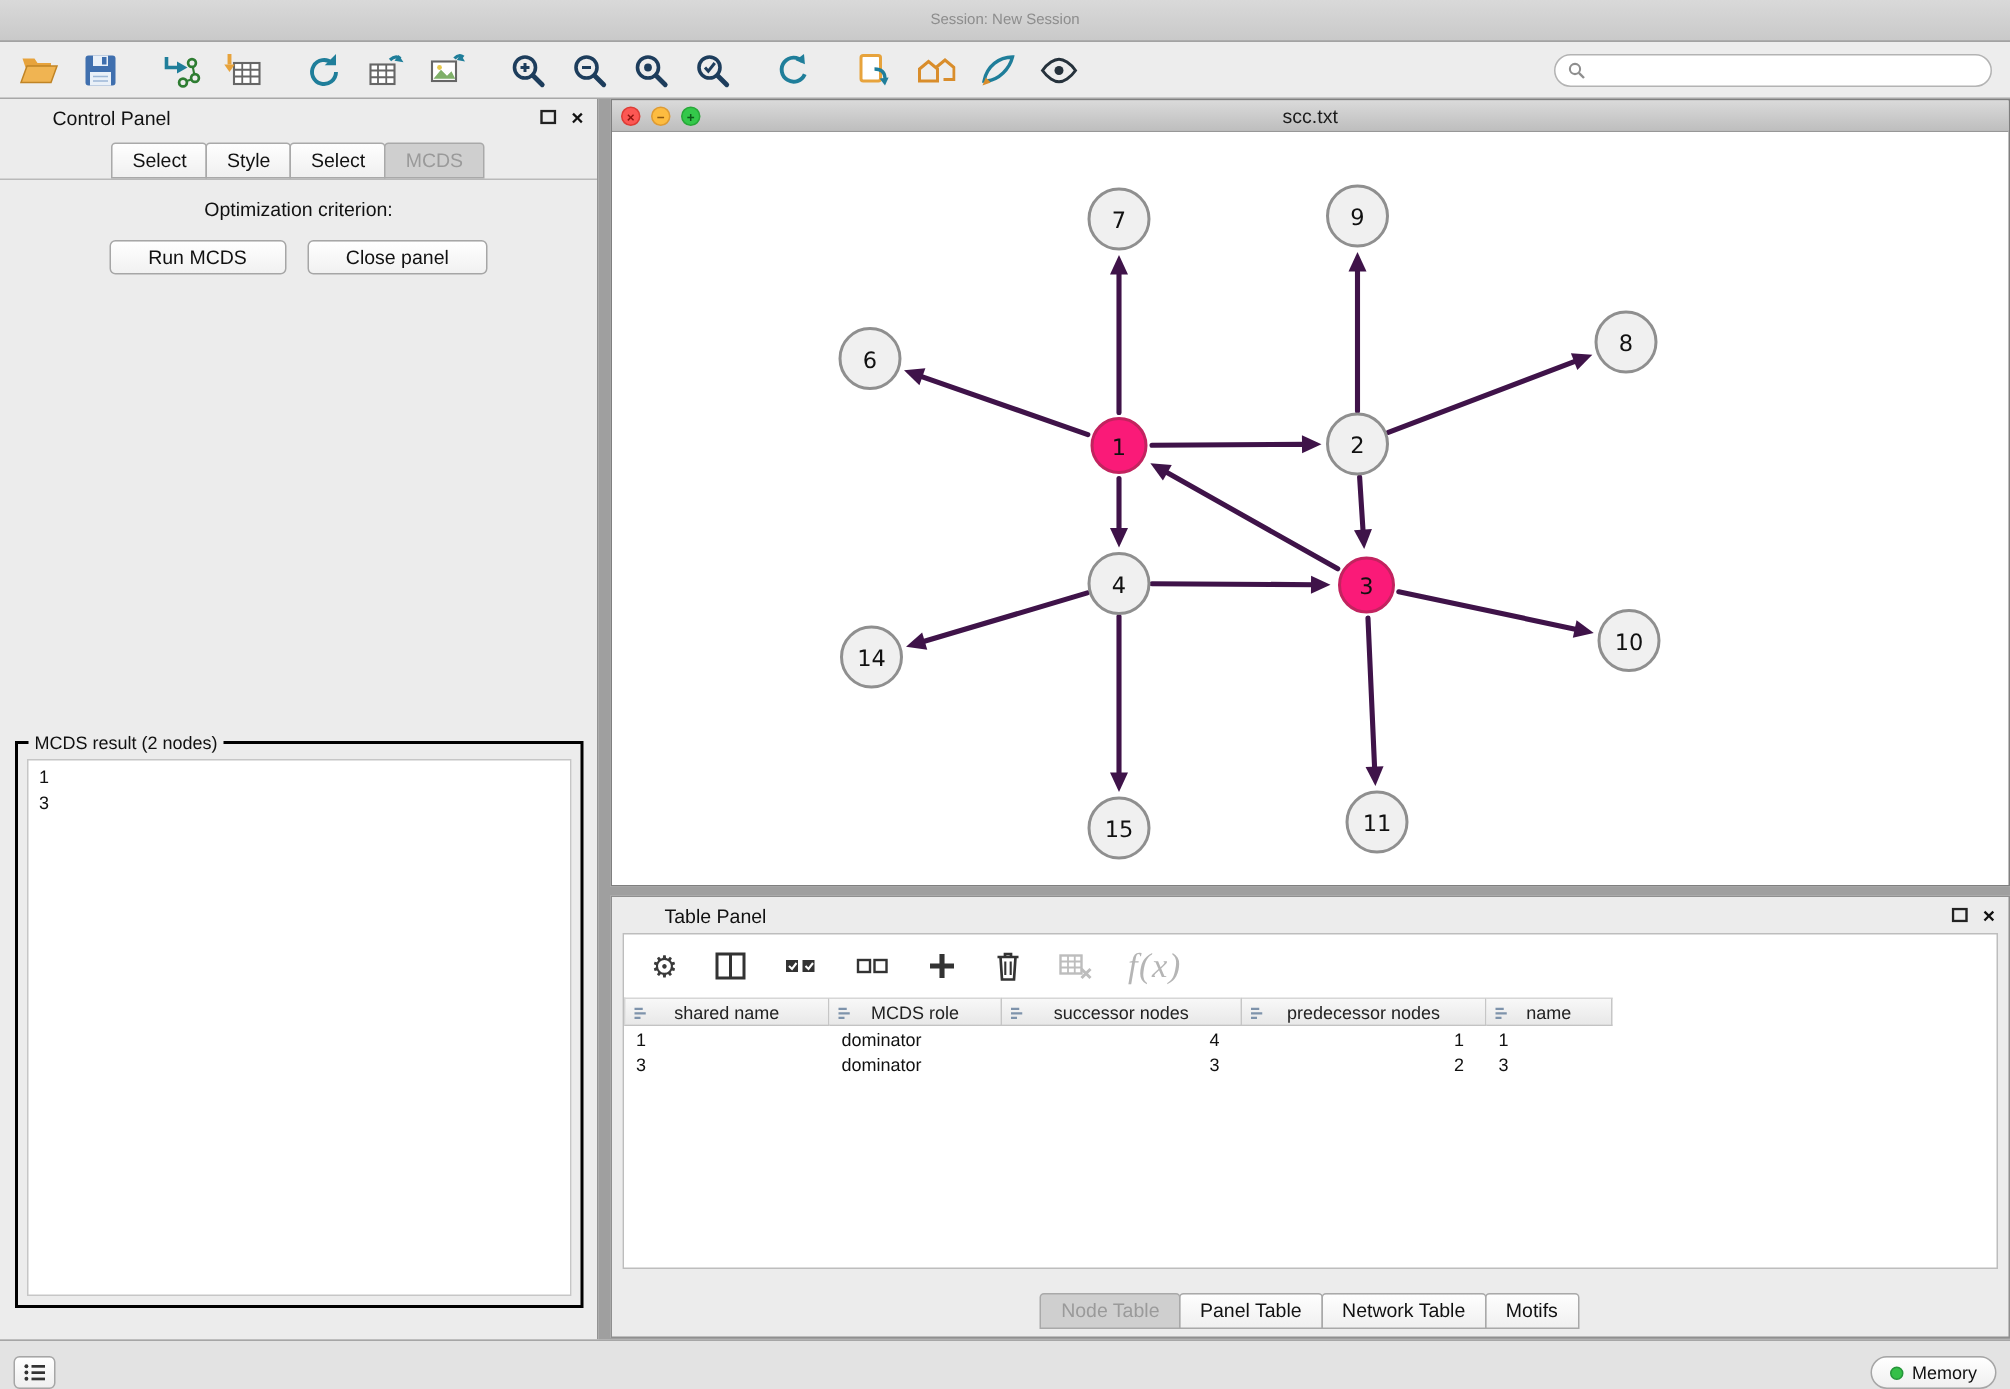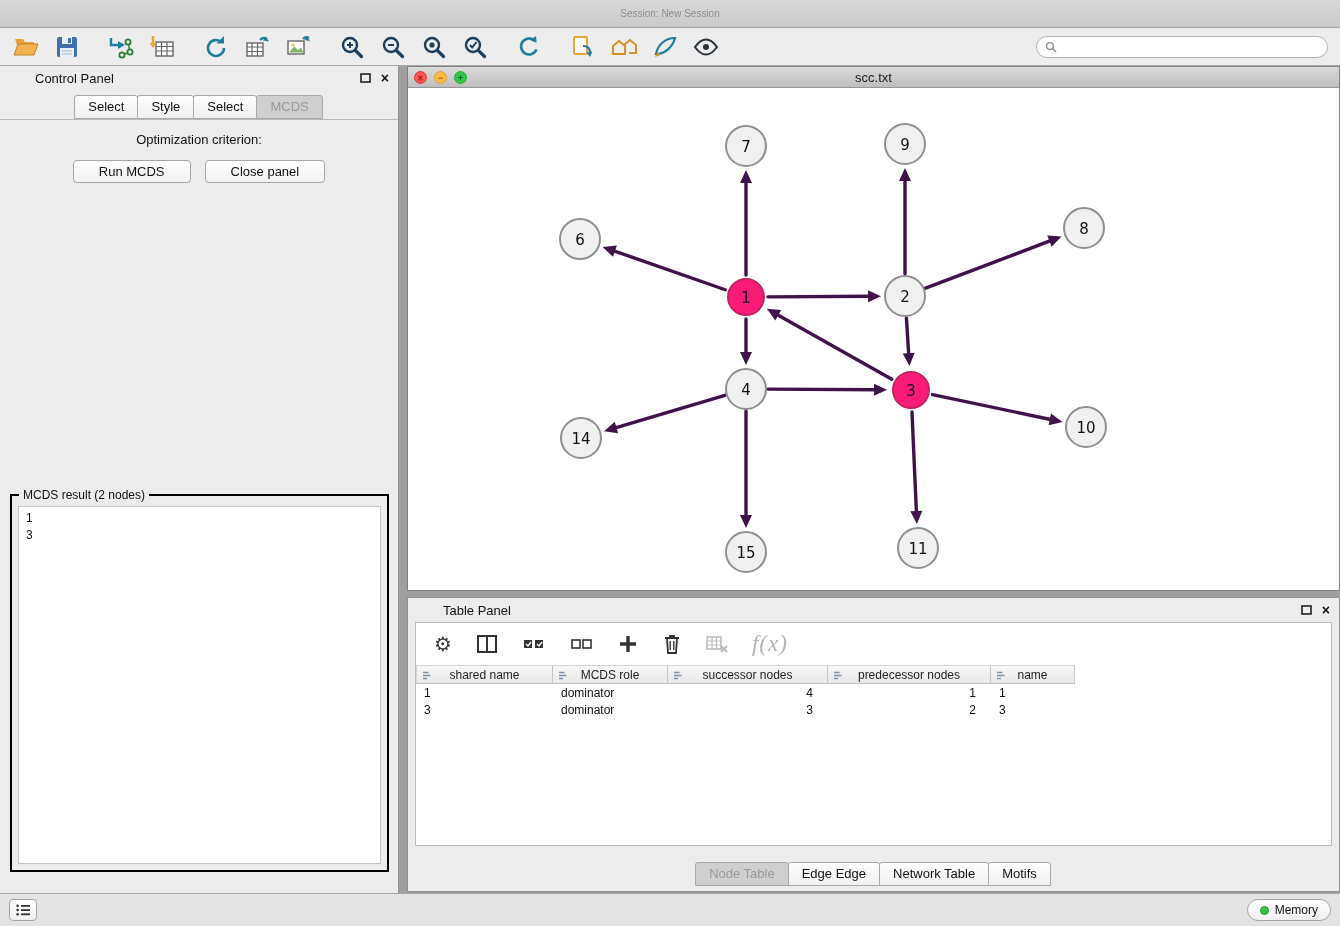--- a/index.html
+++ b/index.html
@@ -73,21 +73,21 @@
   .th:first-child{border-left:1px solid #d6d6d6;}
   .sort-ic{position:absolute;left:4px;top:4px;}
   .tr{display:flex;height:17px;align-items:center;}
   .td{font-size:12px;color:#111;overflow:hidden;white-space:nowrap;}
   .td.l{text-align:left;padding-left:8px;}
   .td.r{text-align:right;padding-right:15px;}
   .tabs-row.bottom{position:absolute;left:0;right:0;bottom:5px;border-bottom:none;padding-top:0;}
 
   
   .status-bar{position:absolute;left:0;top:893px;width:1340px;height:33px;background:#e3e3e3;border-top:1px solid #a6a6a6;
-    display:flex;align-items:center;padding:0 9px;}
+    display:flex;align-items:flex-end;padding:0 9px;}
   .list-btn{width:28px;height:22px;background:linear-gradient(#fff,#efefef);border:1px solid #a6a6a6;border-radius:4px;
     display:flex;align-items:center;justify-content:center;}
   .memory-btn{margin-left:auto;height:22px;background:linear-gradient(#fff,#f0f0f0);border:1px solid #a6a6a6;border-radius:11px;
     display:flex;align-items:center;gap:6px;padding:0 12px;font-size:12px;color:#111;}
   .memory-dot{width:9px;height:9px;border-radius:50%;background:#35c048;border:1px solid #26953a;}
 </style>
 </head>
 <body>
 
 <div class="titlebar">
@@ -426,21 +426,21 @@
           <div class="td l" style="width: 137px;">3</div>
           <div class="td l" style="width: 115px;">dominator</div>
           <div class="td r" style="width: 160px;">3</div>
           <div class="td r" style="width: 163px;">2</div>
           <div class="td l" style="width: 84px;">3</div>
         </div>
       </div>
   </div>
   <div class="tabs-row bottom" id="table-tabs">
       <div class="tab active">Node Table</div>
-      <div class="tab">Edge Edge</div>
+      <div class="tab">Panel Table</div>
       <div class="tab">Network Table</div>
       <div class="tab">Motifs</div>
     </div>
 </div>
 
 <div class="status-bar">
   <span class="list-btn">
     <svg width="15" height="12" viewBox="0 0 15 12">
         <circle cx="1.6" cy="1.8" r="1.3" fill="#333"></circle>
         <rect x="5" y="1" width="9" height="1.8" fill="#333"></rect>

